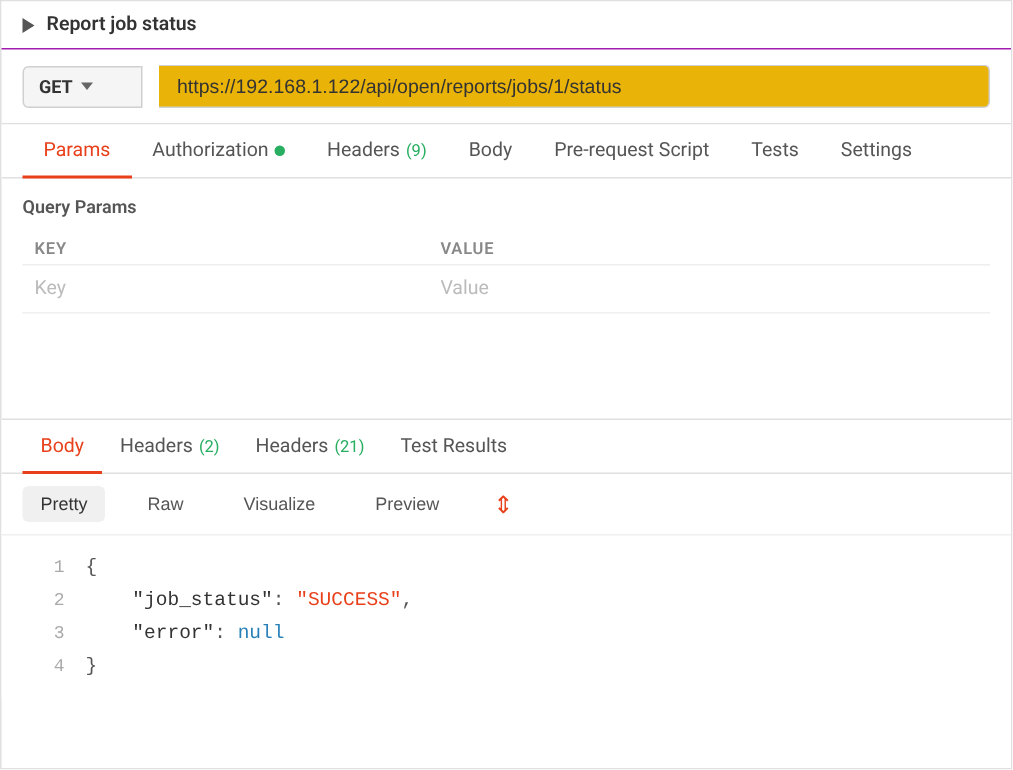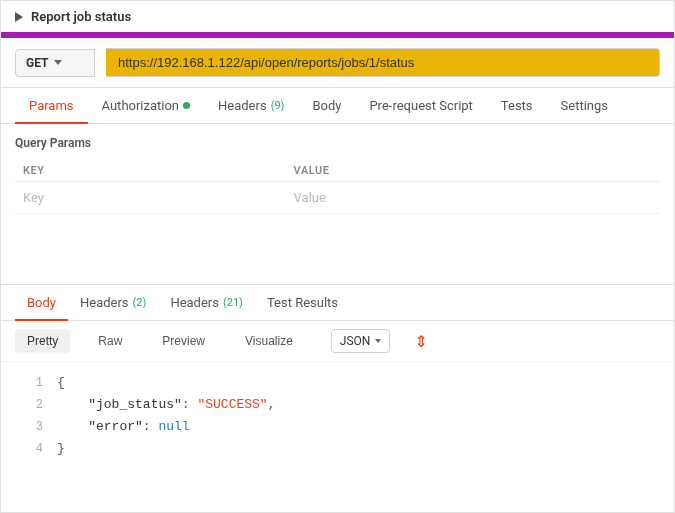--- a/index.html
+++ b/index.html
@@ -14,21 +14,21 @@
       min-height: 513px;
       border: 1px solid #e0e0e0;
       background: #fff;
     }
 
     
     .report-header {
       display: flex;
       align-items: center;
       padding: 8px 14px;
-      border-bottom: 6px solid #a21caf;
+      border-bottom: 1px solid #a21caf;
       background: #fff;
     }
     .report-header .triangle {
       width: 0;
       height: 0;
       border-top: 5px solid transparent;
       border-bottom: 5px solid transparent;
       border-left: 8px solid #555;
       margin-right: 8px;
     }
@@ -346,26 +346,22 @@
         <span class="badge">(21)</span>
       </div>
       <div class="response-tab">
         <span>Test Results</span>
       </div>
     </div>
 
     <div class="format-bar">
       <button class="format-btn active">Pretty</button>
       <button class="format-btn">Raw</button>
+      <button class="format-btn">Visualize</button>
       <button class="format-btn">Preview</button>
-      <button class="format-btn">Visualize</button>
-      <div class="json-selector">
-        <span>JSON</span>
-        <div class="dropdown-arrow"></div>
-      </div>
       <span class="wrap-icon">⇕</span>
     </div>
 
     <div class="code-area">
       <div class="code-line">
         <span class="line-num">1</span>
         <span class="code-text punct">{</span>
       </div>
       <div class="code-line">
         <span class="line-num">2</span>

